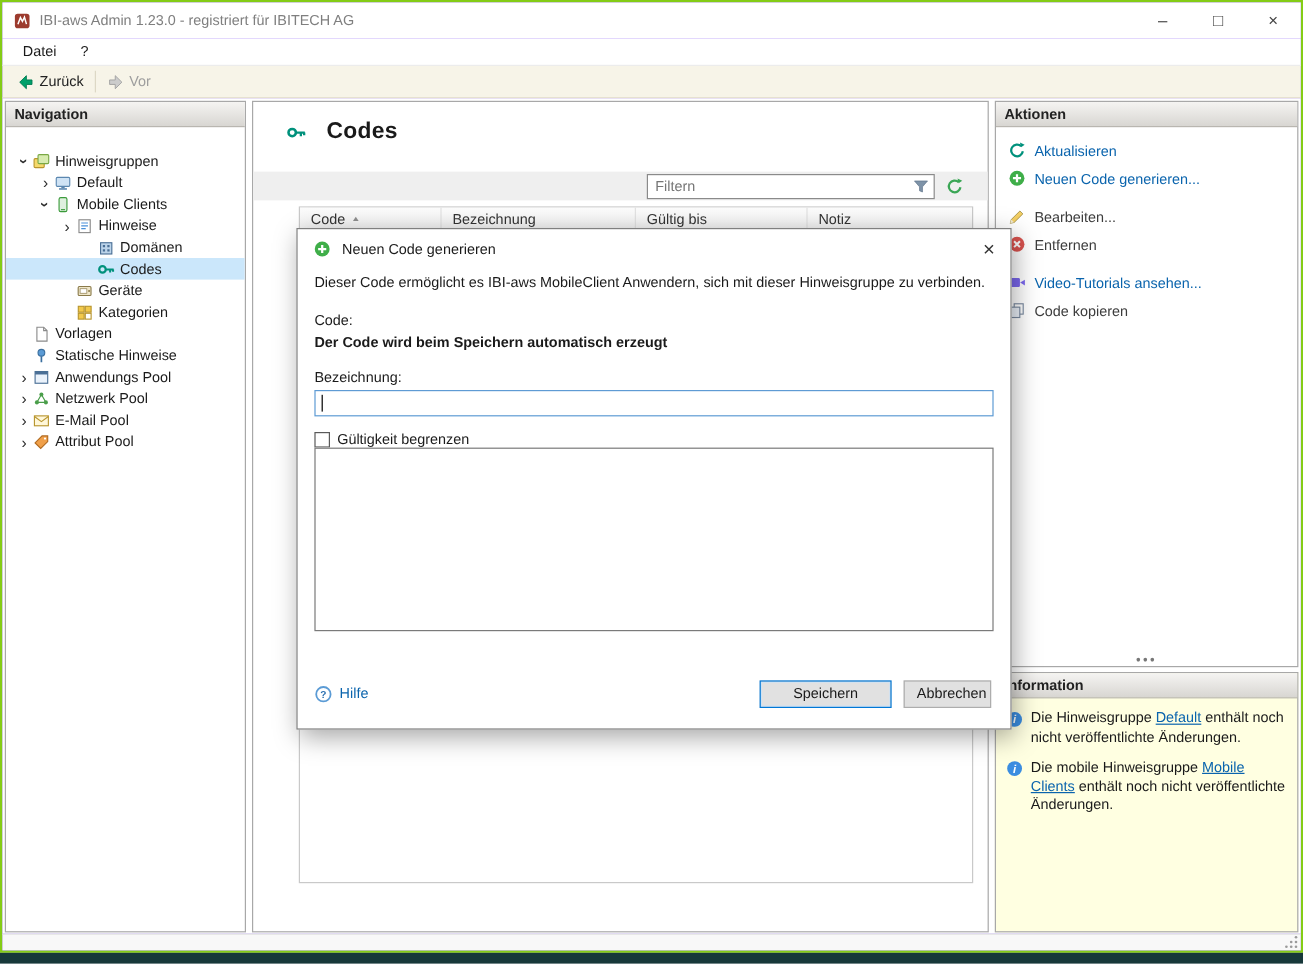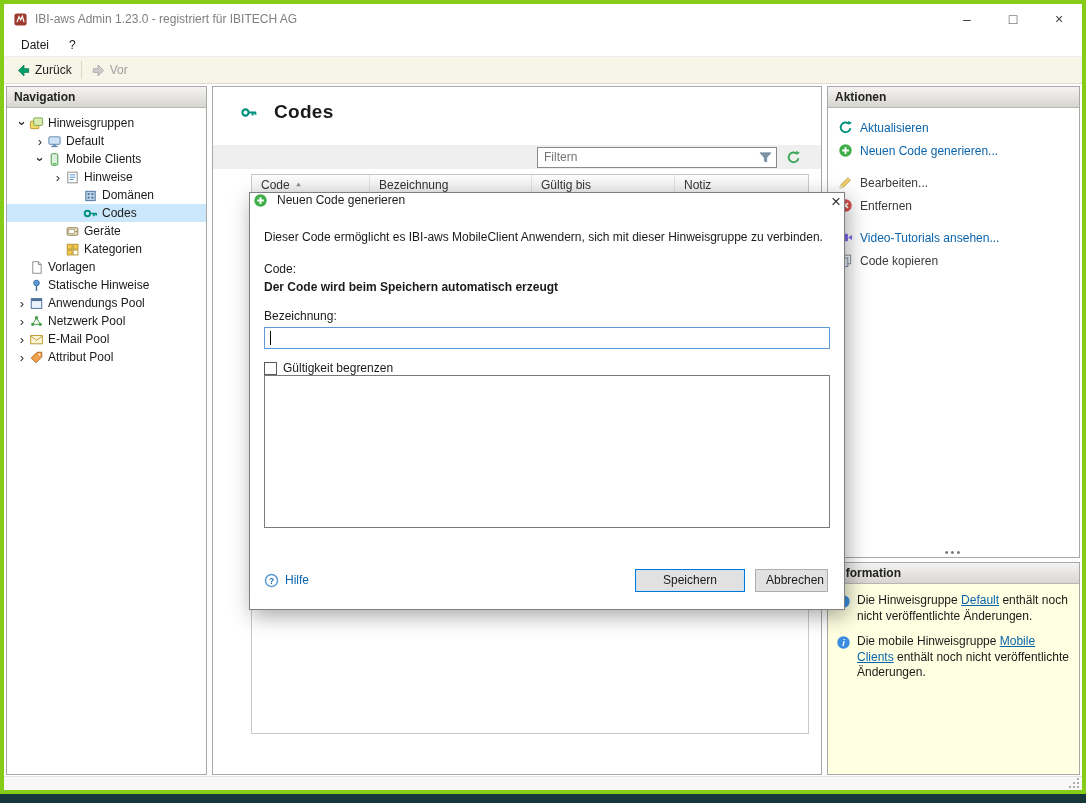--- a/index.html
+++ b/index.html
@@ -1,37 +1,37 @@
 <!DOCTYPE html>
 <html><head>
 <meta charset="utf-8">
 <style>
   *{box-sizing:border-box;margin:0;padding:0}
   body{width:1086px;height:803px;position:relative;overflow:hidden;background:#17383a;
        font-family:"Liberation Sans","DejaVu Sans",sans-serif;font-size:12px;color:#1a1a1a}
   .window{position:absolute;left:0;top:0;width:1086px;height:794px;background:#8b5cf6;
-          border:4px solid #84cc16;display:flex;flex-direction:column}
+          border:2px solid #84cc16;display:flex;flex-direction:column}
   
   .titlebar{height:30px;display:flex;align-items:center;padding-left:9px;background:#fff;flex:0 0 auto}
   .app-title{color:#7f7f7f;margin-left:7px}
   .win-controls{margin-left:auto;display:flex;height:100%}
   .win-btn{width:46px;display:flex;align-items:center;justify-content:center;color:#444;font-size:14px;cursor:default}
   
   .menubar{height:23px;display:flex;align-items:center;padding-left:7px;background:#fff;border-bottom:1px solid #ececec}
   .menu-item{padding:3px 10px;color:#1a1a1a}
   .toolbar{height:27px;display:flex;align-items:center;background:#f7f4e8;border-bottom:1px solid #e2ddca;padding-left:5px}
   .tool-btn{display:flex;align-items:center;gap:4px;padding:2px 7px;color:#222}
   .tool-btn.disabled .tool-label{color:#9e9e9e}
   .tool-sep{width:1px;height:18px;background:#ddd8c5;margin:0 2px}
   
   .main{flex:1;display:flex;gap:5px;padding:2px 2px 1px 2px;background:#fff;min-height:0}
   .panel-header{height:21px;background:linear-gradient(#f5f4f2,#d8d6d2);border-bottom:1px solid #b9b6b0;
                 display:flex;align-items:center;padding-left:7px;font-weight:bold;color:#222;flex:0 0 auto}
   .nav-panel{width:201px;border:1px solid #a8a8a8;display:flex;flex-direction:column;background:#fff}
-  .tree{padding-top:6px;flex:1;overflow:hidden}
+  .tree{padding-top:19px;flex:1;overflow:hidden}
   .tree-row{height:18px;display:flex;align-items:center;white-space:nowrap;cursor:default}
   .tree-row.selected{background:#cbe7fb}
   .chev{width:14px;flex:0 0 14px;display:flex;justify-content:center;color:#2d2d2d;font-size:13px;line-height:1}
   .chev.open{transform:rotate(90deg);font-weight:bold}
   .icon{display:inline-flex;width:15px;height:15px;flex:0 0 15px}
   .icon svg{width:100%;height:100%}
   .tree-label{margin-left:4px}
   
   .content-panel{flex:1;border:1px solid #a8a8a8;background:#fff;display:flex;flex-direction:column;min-width:0}
   .content-title{display:flex;align-items:center;gap:10px;padding:14px 0 0 21px}
@@ -59,21 +59,21 @@
   .info-body{flex:1;padding:9px 8px;display:flex;flex-direction:column;gap:10px}
   .info-item{display:flex;gap:6px;line-height:1.3}
   .info-item .icon{margin-top:1px}
   .info-link{color:#0a64ad;text-decoration:underline;cursor:pointer}
   
   .statusbar{height:14px;background:#f8f8f8;border-top:1px solid #e3e3e3;position:relative;flex:0 0 auto}
   .grip{position:absolute;right:2px;bottom:1px;width:12px;height:12px}
   
   .dialog{position:absolute;left:245px;top:188px;width:596px;height:418px;background:#fff;border:1px solid #7f7f7f;
           box-shadow:3px 6px 20px rgba(0,0,0,.35);z-index:10;display:flex;flex-direction:column}
-  .dialog-title{height:33px;display:flex;padding:0 3px;gap:9px}
+  .dialog-title{height:33px;display:flex;align-items:center;padding:0 13px;gap:9px}
   .dialog-title .dlg-caption{color:#1a1a1a}
   .dlg-close{margin-left:auto;font-size:17px;color:#333;line-height:1;cursor:default}
   .dialog-body{flex:1;padding:4px 14px 0 14px;display:flex;flex-direction:column}
   .desc{margin-bottom:18px}
   .lbl{margin-bottom:4px}
   .code-val{font-weight:bold;margin-bottom:15px}
   .text-input{height:22px;border:1px solid #5e9bd4;display:flex;align-items:center;padding-left:5px;margin-bottom:12px;background:#fff}
   .caret{display:inline-block;width:1px;height:14px;background:#000;animation:blink 1s steps(1) infinite}
   @keyframes blink{50%{opacity:0}}
   .chk-row{display:flex;align-items:center;gap:6px;cursor:default}

